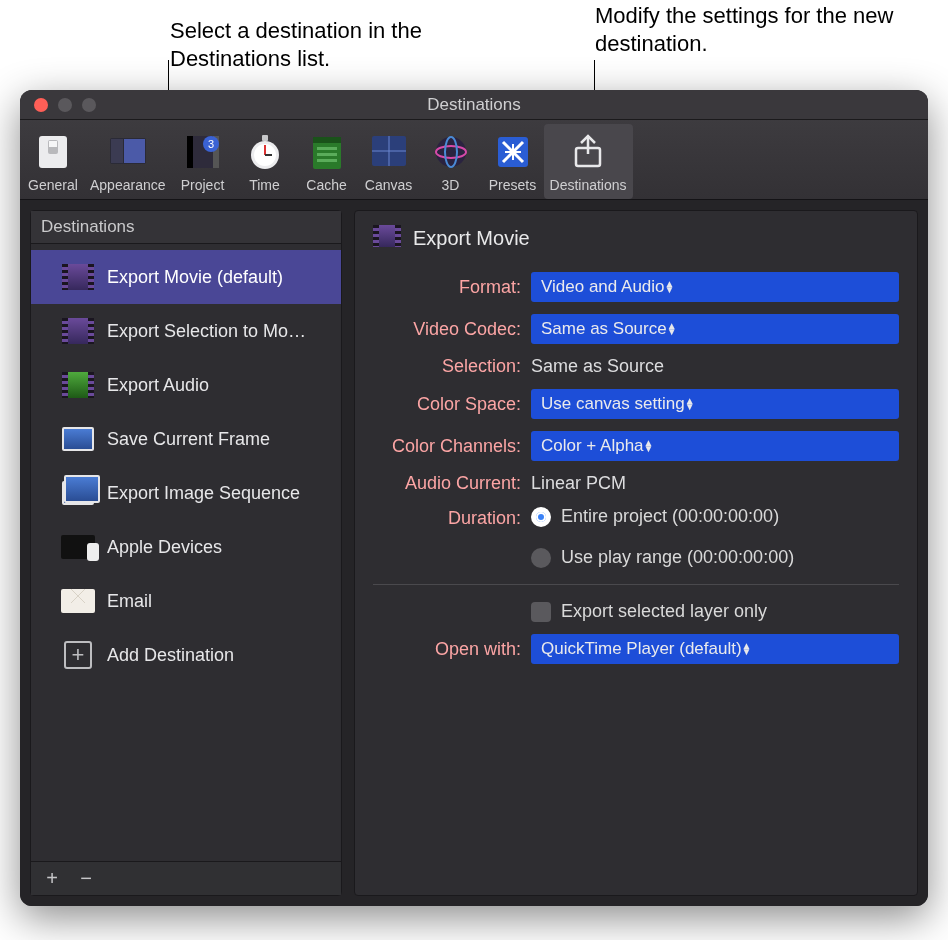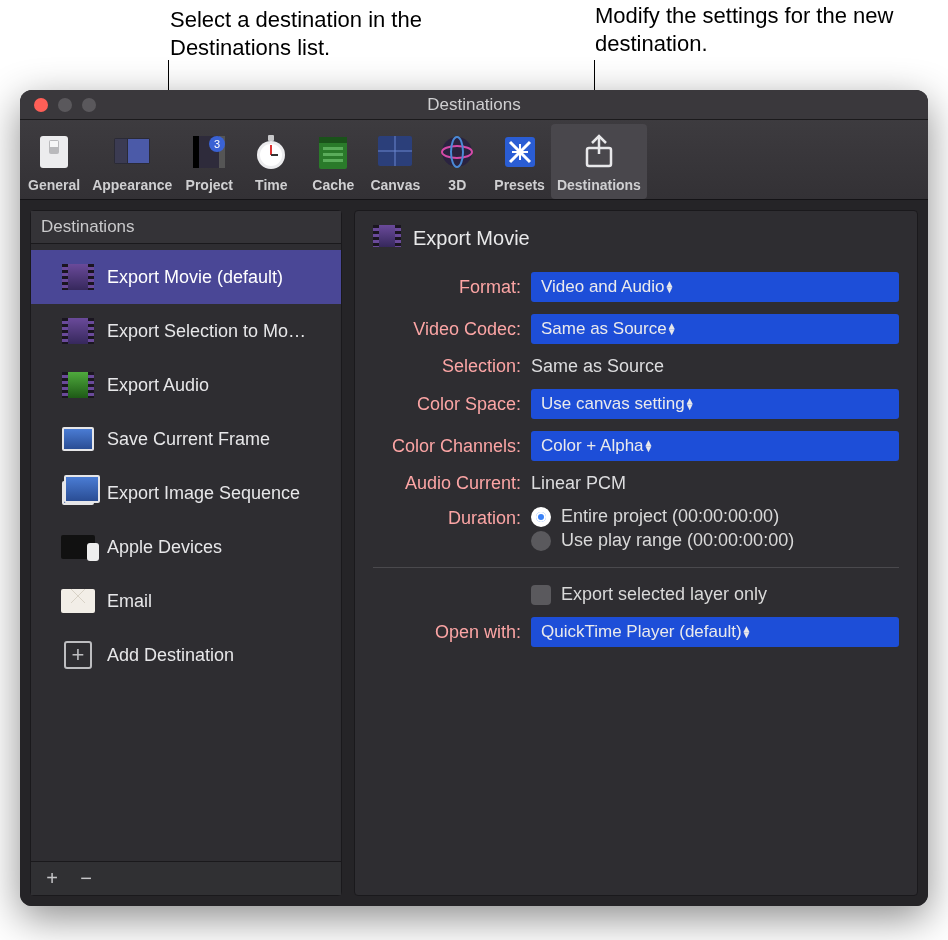--- a/index.html
+++ b/index.html
@@ -15,21 +15,21 @@
     position: absolute;
     top: 0; left: 0; right: 0;
     height: 92px;
     color: #000;
     line-height: 1.25;
   }
   .callout {
     position: absolute;
     font-size: 22px;
   }
-  .callout-left { left: 170px; top: 6px; width: 340px; }
+  .callout-left { left: 170px; top: 17px; width: 340px; }
   .callout-right { left: 595px; top: 2px; width: 350px; }
   .callout-line {
     position: absolute;
     background: #000;
     width: 1px;
   }
   .line-left { left: 168px; top: 60px; height: 216px; }
   .line-right { left: 594px; top: 60px; height: 164px; }
 
   .window {
@@ -81,21 +81,21 @@
     cursor: default;
   }
   .tb-item.selected {
     background: #49474c;
   }
   .tb-icon {
     width: 46px; height: 44px;
     display: flex; align-items: center; justify-content: center;
     margin-bottom: 3px;
   }
-  .tb-label { white-space: nowrap; font-weight: bold; }
+  .tb-label { white-space: nowrap; }
 
   .content {
     position: absolute;
     top: 110px; left: 0; right: 0; bottom: 0;
     display: flex;
     padding: 10px 10px 10px 10px;
     gap: 12px;
     background: #252427;
   }
   
@@ -193,21 +193,21 @@
     border-radius: 3px;
     display: flex; align-items: center; justify-content: flex-start;
     padding: 0 8px 0 10px;
     color: #eaeaec;
     font-size: 17px;
   }
   .select .arrows {
     display: flex; flex-direction: column; line-height: 6px;
     font-size: 10px; color: #e8e8ea;
   }
-  .radiogroup { display:flex; flex-direction:column; gap:3px; }
+  .radiogroup { display:flex; flex-direction:column; gap:20px; }
   .radio { display:flex; align-items:center; gap:10px; }
   .radio-dot {
     width: 20px; height: 20px; border-radius:50%;
     background:#5a595d;
     display:flex; align-items:center; justify-content:center;
   }
   .radio-dot.on::after {
     content:'';
     width:10px; height:10px; border-radius:50%; background:#3a82f7;
     box-shadow: 0 0 0 2px #fff inset;

